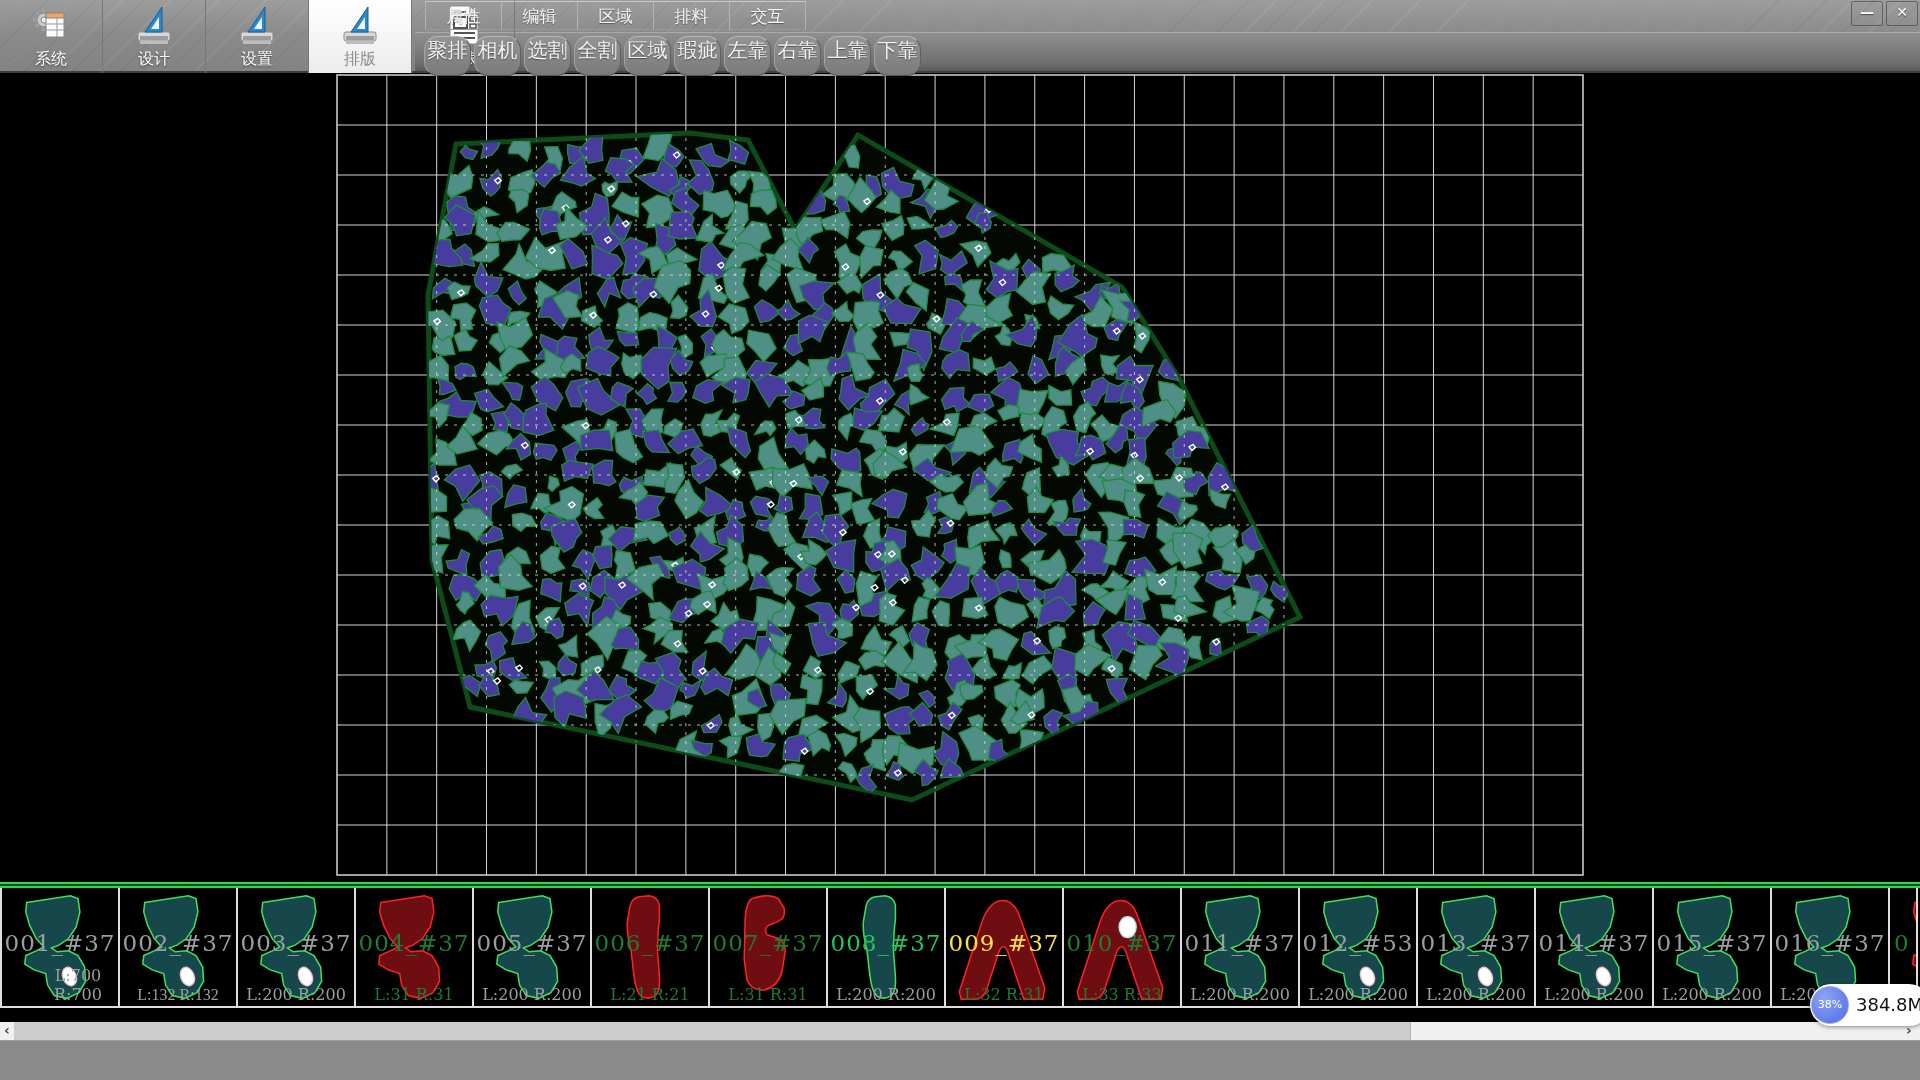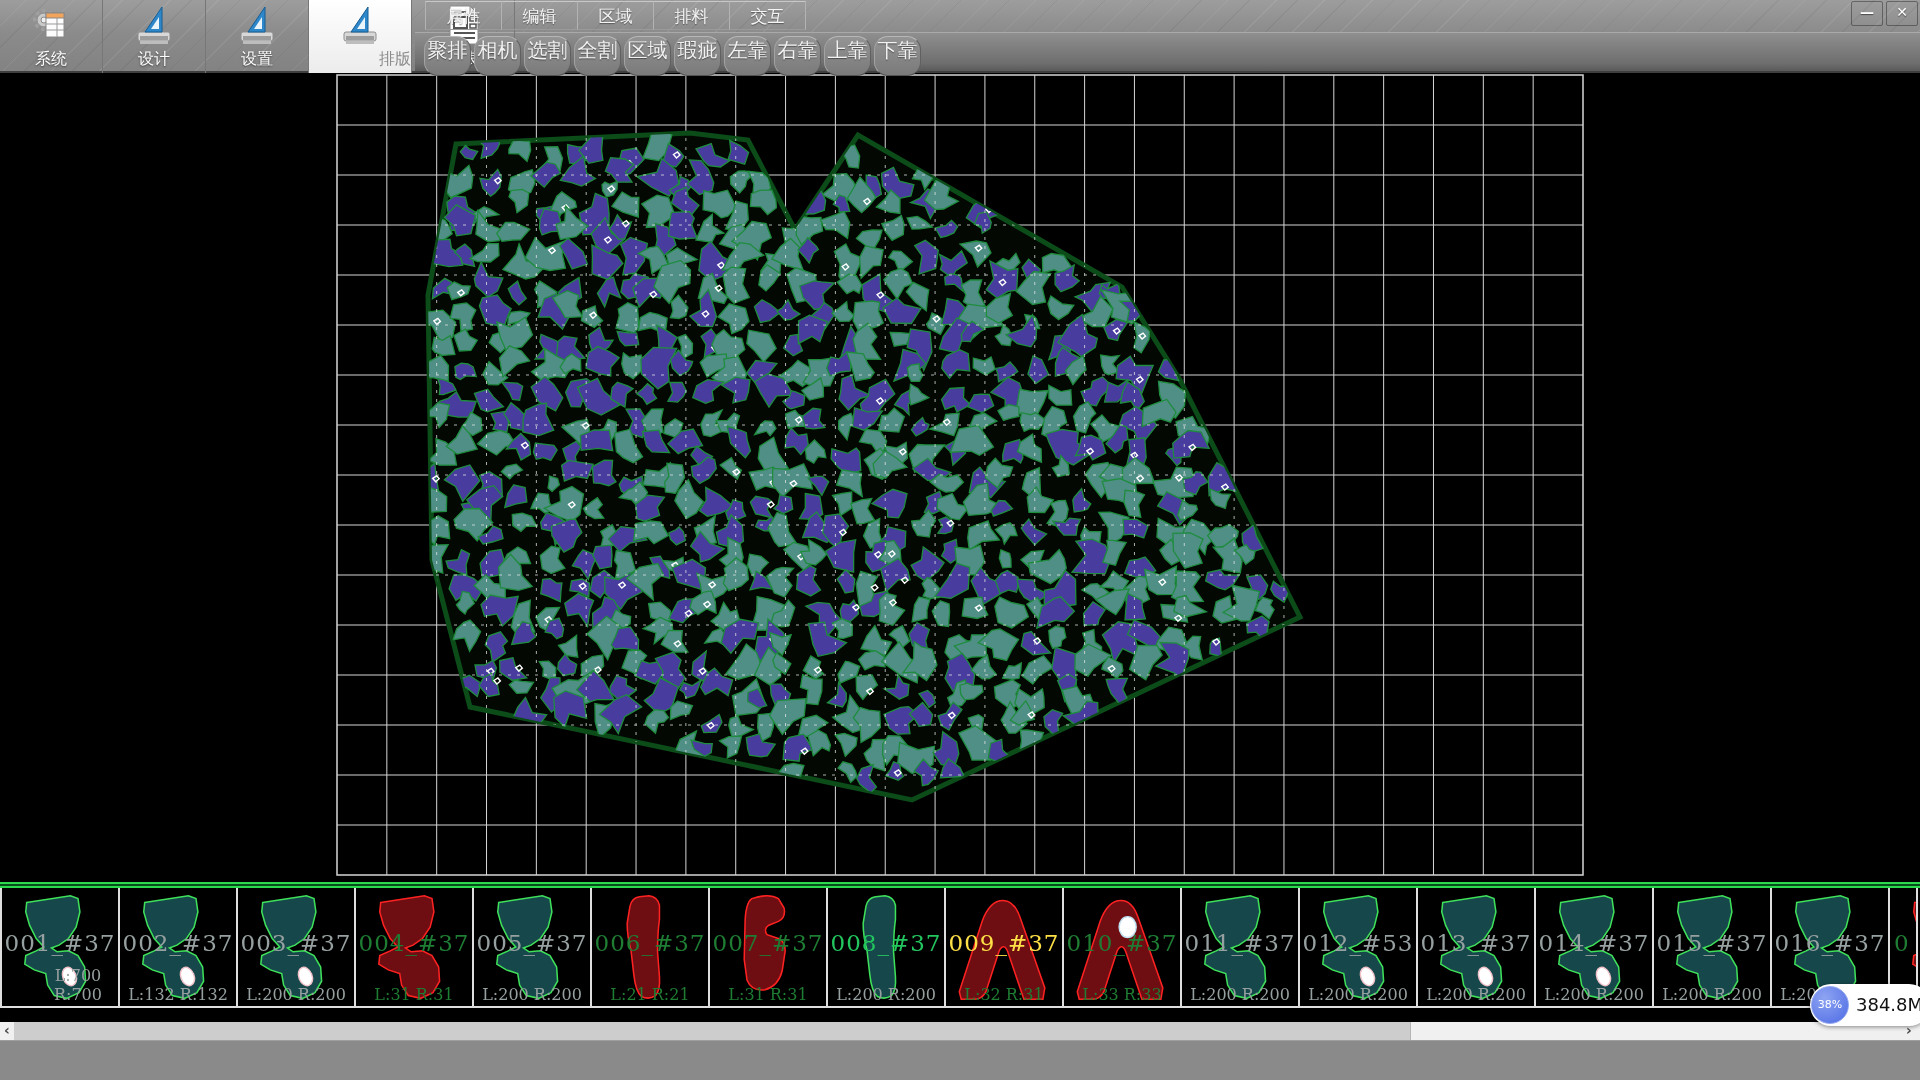--- a/index.html
+++ b/index.html
@@ -13,21 +13,21 @@
     background:repeating-linear-gradient(135deg,transparent 0 18px,rgba(255,255,255,.08) 18px 19px,transparent 19px 33px,rgba(0,0,0,.05) 33px 34px);
     pointer-events:none;}
   .toolrow{position:absolute;left:415px;top:32px;width:1505px;height:39px;
     background:linear-gradient(#8f8f8f,#6e6e6e 80%,#5a5a5a);
     border-top:1px solid #a9a9a9;box-sizing:border-box;}
   .titlebar .bottomline{position:absolute;left:0;top:71px;width:1920px;height:2px;background:#3f3f3f;}
 
   .appbtns{position:absolute;left:0;top:0;height:73px;display:flex;z-index:3;}
   .appbtn{width:103px;height:73px;border-right:1px solid #777;box-sizing:border-box;
     position:relative;text-align:center;cursor:pointer;}
-  .appbtn.active{background:linear-gradient(#ffffff,#ececec);text-align:right;}
+  .appbtn.active{background:linear-gradient(#ffffff,#ececec);}
   .appbtn .icon{position:absolute;left:50%;top:3px;transform:translateX(-50%);width:40px;height:44px;}
   .appbtn .icon svg{width:40px;height:44px;}
   .appbtn .lbl{position:absolute;left:0;right:0;bottom:3px;font-size:16px;color:#fdfdfd;
     text-shadow:0 1px 2px rgba(0,0,0,.55);}
   .appbtn.active .lbl{color:#8a8a8a;text-shadow:none;}
 
   .tabs{position:absolute;left:425px;top:1px;display:flex;z-index:3;}
   .tab{width:77px;height:29px;line-height:29px;text-align:center;font-size:17px;color:#f5f5f5;
     border:1px solid #b3b3b3;border-top-color:#c8c8c8;border-bottom-color:#9a9a9a;
     box-sizing:border-box;margin-right:-1px;text-shadow:0 1px 1px rgba(0,0,0,.4);cursor:pointer;}
@@ -956,21 +956,21 @@
           </svg>
           <div class="cid" style="color: rgb(151, 160, 160);">001_#37</div>
           <div class="cnt" style="color: rgb(151, 160, 160); margin-left: 36px;">L:700 R:700</div>
         </div>
         <div class="cell">
           <svg width="100" height="114" viewBox="0 0 100 120">
             <path d="M16,12 L62,5 L70,8 L72,22 L68,38 L60,50 L50,57 L42,60 L48,64 L60,63 L70,68 L77,80 L78,95 L71,107 L58,113 L45,110 L38,99 L36,87 L24,83 L14,77 L15,68 L26,63 L34,59 L26,50 L19,36 L15,22 Z" fill="#16484b" stroke="#3fe05a" stroke-width="1.6"></path>
             <ellipse cx="61" cy="90" rx="7" ry="10" transform="rotate(-22 61 90)" fill="#ffffff" stroke="#efc0c8" stroke-width="1.5"></ellipse>
           </svg>
           <div class="cid" style="color: rgb(151, 160, 160);">002_#37</div>
-          <div class="cnt" style="color: rgb(151, 160, 160);">L:132 R:132</div>
+          <div class="cnt" style="color: rgb(151, 160, 160); font-family: Liberation Serif, serif;">L:132 R:132</div>
         </div>
         <div class="cell">
           <svg width="100" height="114" viewBox="0 0 100 120">
             <path d="M16,12 L62,5 L70,8 L72,22 L68,38 L60,50 L50,57 L42,60 L48,64 L60,63 L70,68 L77,80 L78,95 L71,107 L58,113 L45,110 L38,99 L36,87 L24,83 L14,77 L15,68 L26,63 L34,59 L26,50 L19,36 L15,22 Z" fill="#16484b" stroke="#3fe05a" stroke-width="1.6"></path>
             <ellipse cx="61" cy="90" rx="7" ry="10" transform="rotate(-22 61 90)" fill="#ffffff" stroke="#efc0c8" stroke-width="1.5"></ellipse>
           </svg>
           <div class="cid" style="color: rgb(151, 160, 160);">003_#37</div>
           <div class="cnt" style="color: rgb(151, 160, 160);">L:200 R:200</div>
         </div>
         <div class="cell">

